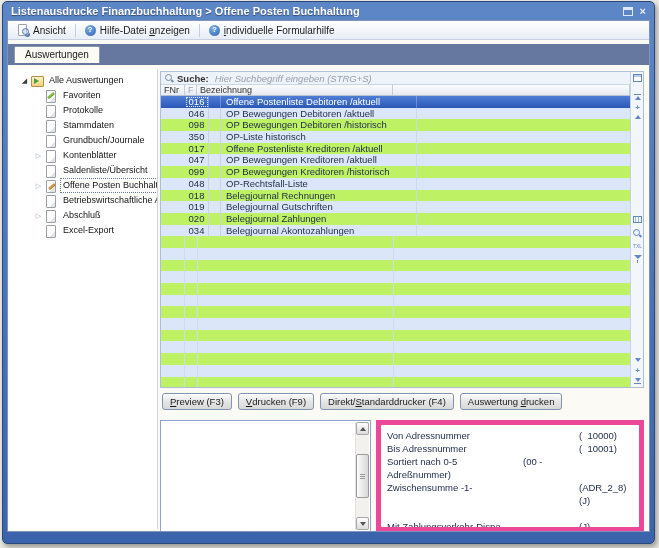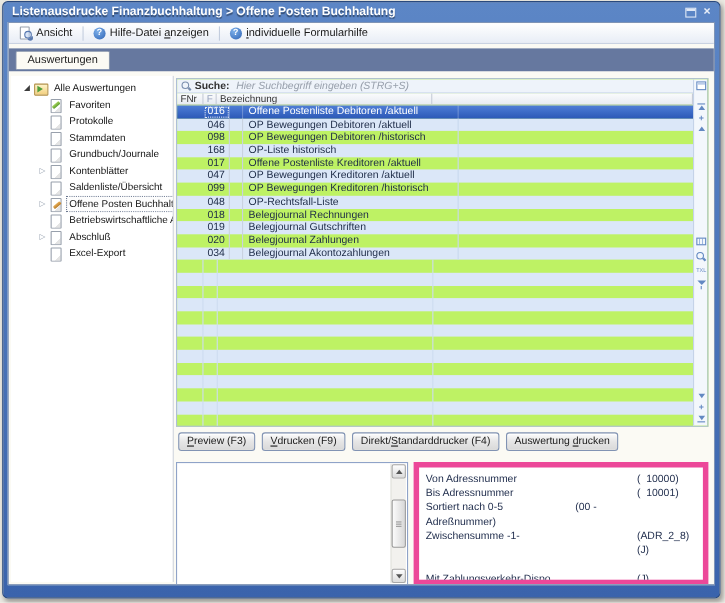--- a/index.html
+++ b/index.html
@@ -269,21 +269,21 @@
                 <span class="c-name">OP Bewegungen Debitoren /aktuell</span>
                 <span></span>
               </div>
               <div class="lrow grid">
                 <span class="c-fnr">098</span>
                 <span class="c-f"></span>
                 <span class="c-name">OP Bewegungen Debitoren /historisch</span>
                 <span></span>
               </div>
               <div class="lrow grid tinted">
-                <span class="c-fnr">168</span>
+                <span class="c-fnr">350</span>
                 <span class="c-f"></span>
                 <span class="c-name">OP-Liste historisch</span>
                 <span></span>
               </div>
               <div class="lrow grid">
                 <span class="c-fnr">017</span>
                 <span class="c-f"></span>
                 <span class="c-name">Offene Postenliste Kreditoren /aktuell</span>
                 <span></span>
               </div>

